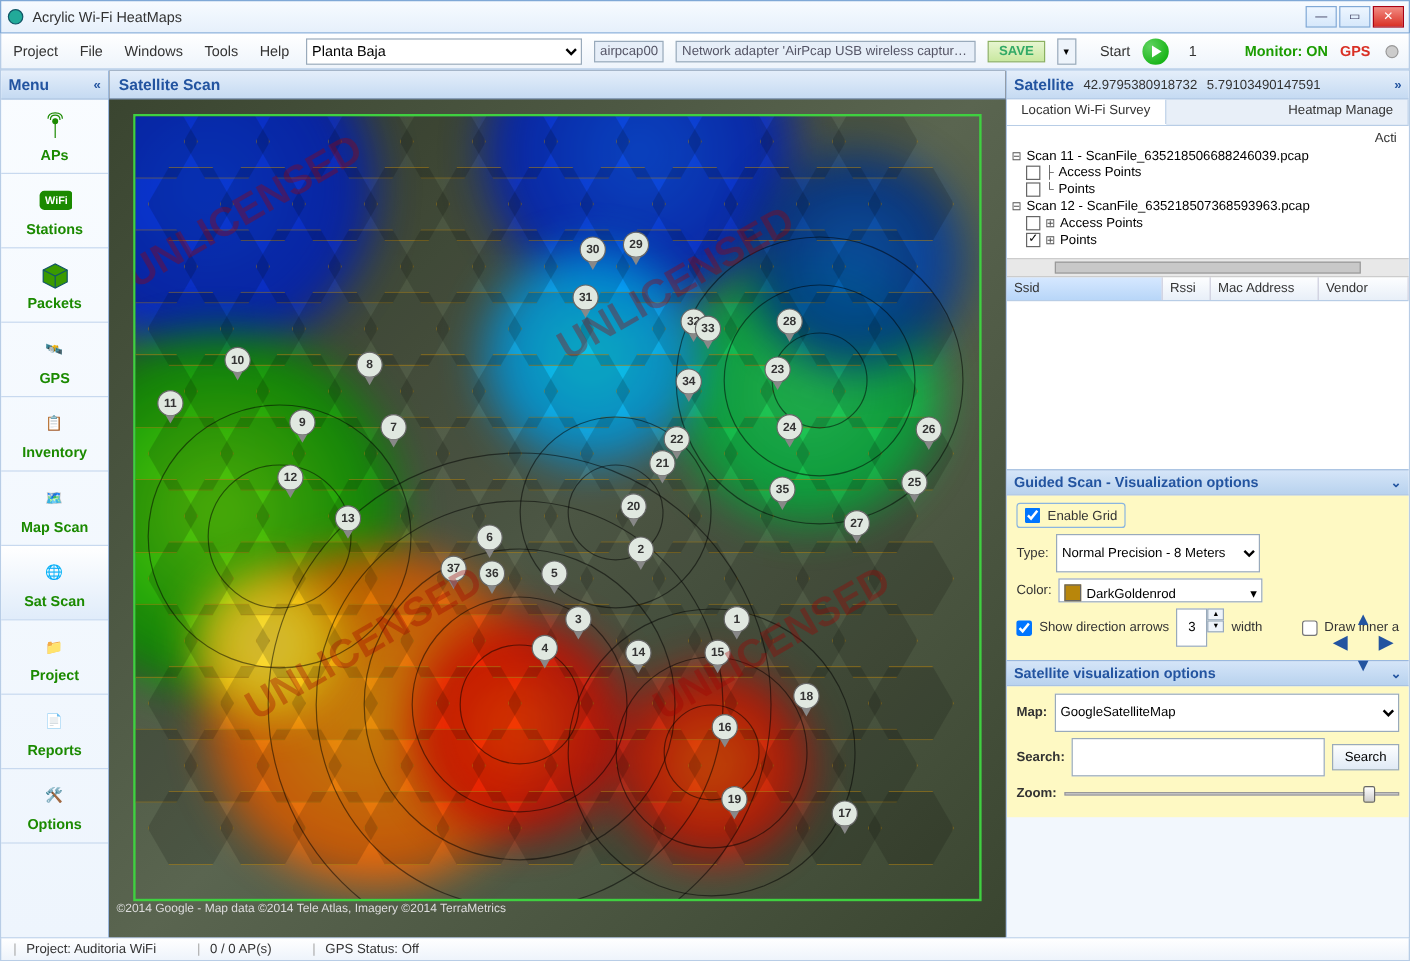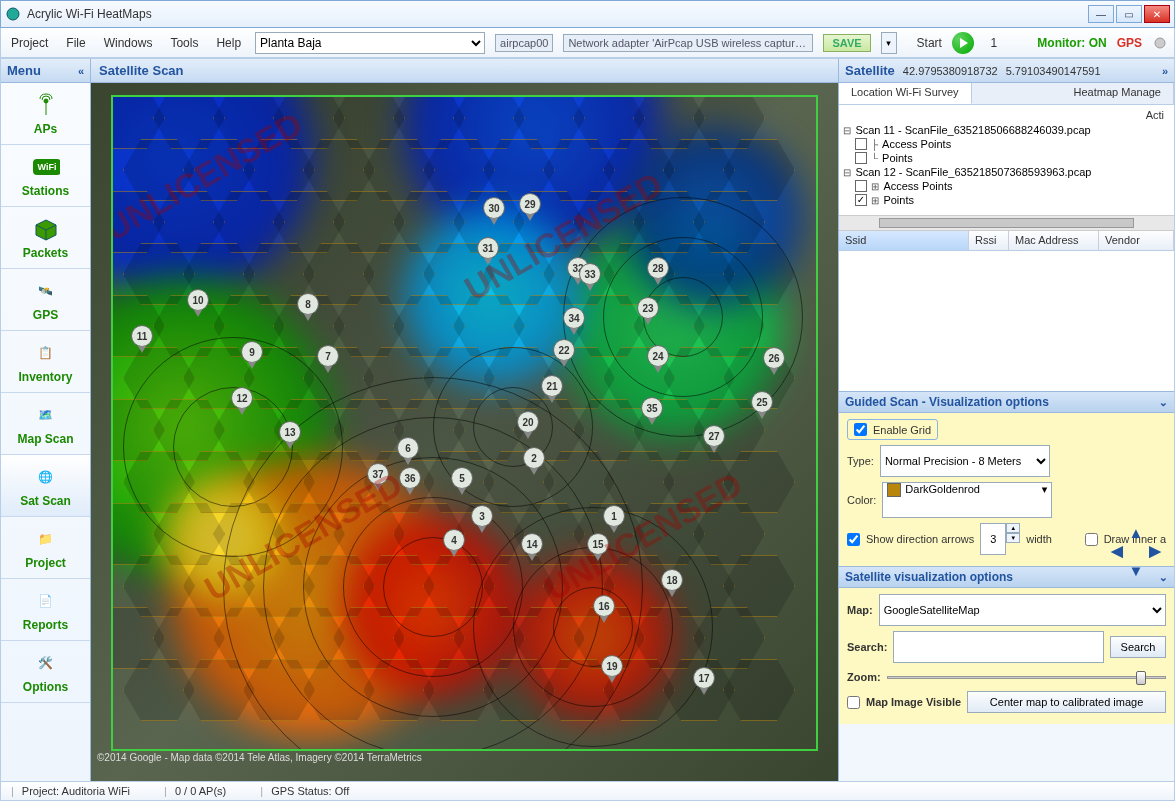--- a/index.html
+++ b/index.html
@@ -433,21 +433,21 @@
             </div>
             <div class="pin" style="left: 488px; top: 558px;">
               <div class="bub">19</div>
             </div>
             <div class="pin" style="left: 404px; top: 314px;">
               <div class="bub">20</div>
             </div>
             <div class="pin" style="left: 428px; top: 278px;">
               <div class="bub">21</div>
             </div>
-            <div class="pin" style="left: 440px; top: 242px;">
+            <div class="pin" style="left: 440px; top: 258px;">
               <div class="bub">22</div>
             </div>
             <div class="pin" style="left: 524px; top: 200px;">
               <div class="bub">23</div>
             </div>
             <div class="pin" style="left: 534px; top: 248px;">
               <div class="bub">24</div>
             </div>
             <div class="pin" style="left: 638px; top: 294px;">
               <div class="bub">25</div>
@@ -560,21 +560,21 @@
       <div class="row" style="border:1px solid #8ab5e0; border-radius:3px; padding:3px 6px; width:fit-content">
         <input type="checkbox" checked="" class="cb2" style="">
           <label>Enable Grid</label>
       </div>
       <div class="row">
           <label>Type:</label>
           <select style="width:170px"><option>Normal Precision - 8 Meters</option></select>
         </div>
       <div class="row">
           <label>Color:</label>
-          <div style="border:1px solid #9ab; background:#fff; width:170px; height:36px; display:flex; align-items:flex-start; padding:0 4px">
+          <div style="border:1px solid #9ab; background:#fff; width:170px; height:20px; display:flex; align-items:flex-end; padding:0 4px">
             <span class="colorswatch"></span>
             <span>DarkGoldenrod</span>
             <span style="margin-left:auto">▾</span>
           </div>
         </div>
       <div class="arrows">
         <div></div>
           <div class="ar">▲</div>
           <div></div>
         <div class="ar">◀</div>
@@ -615,25 +615,20 @@
           <input type="text" style="flex: 1 1 0%;">
           <button class="bigbtn" style="flex:0 0 56px">Search</button>
         </div>
       <div class="row">
           <label style="font-weight:bold">Zoom:</label>
           <div class="slider">
             <div class="track"></div>
             <div class="thumb"></div>
           </div>
         </div>
-      <div class="row">
-          <input type="checkbox" class="cb2" style="">
-          <label style="font-weight:bold">Map Image Visible</label>
-          <button class="bigbtn">Center map to calibrated image</button>
-        </div>
     </div>
   </div>
 </div>
 
 <div class="statusbar">
   <span class="sep">|</span>
     <span>Project: Auditoria WiFi</span>
   <span class="sep" style="margin-left:30px">|</span>
     <span>0 / 0 AP(s)</span>
   <span class="sep" style="margin-left:30px">|</span>

